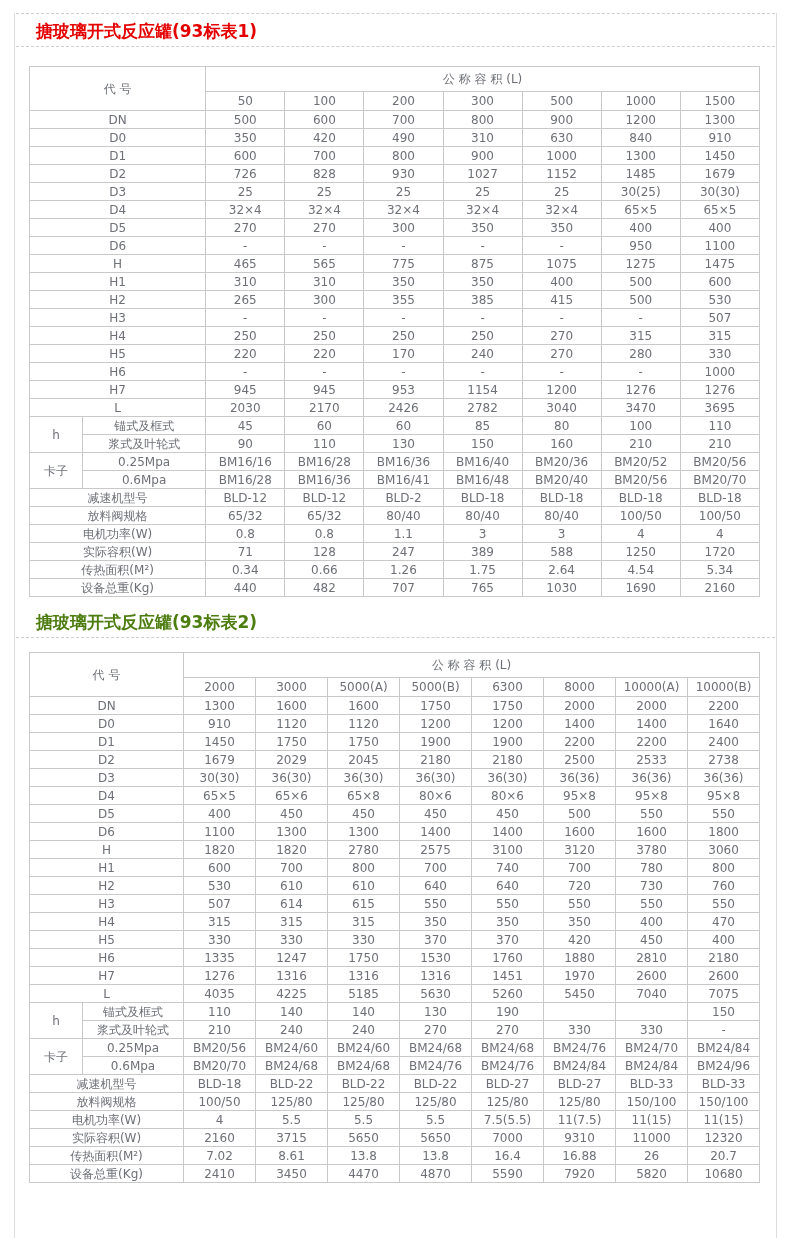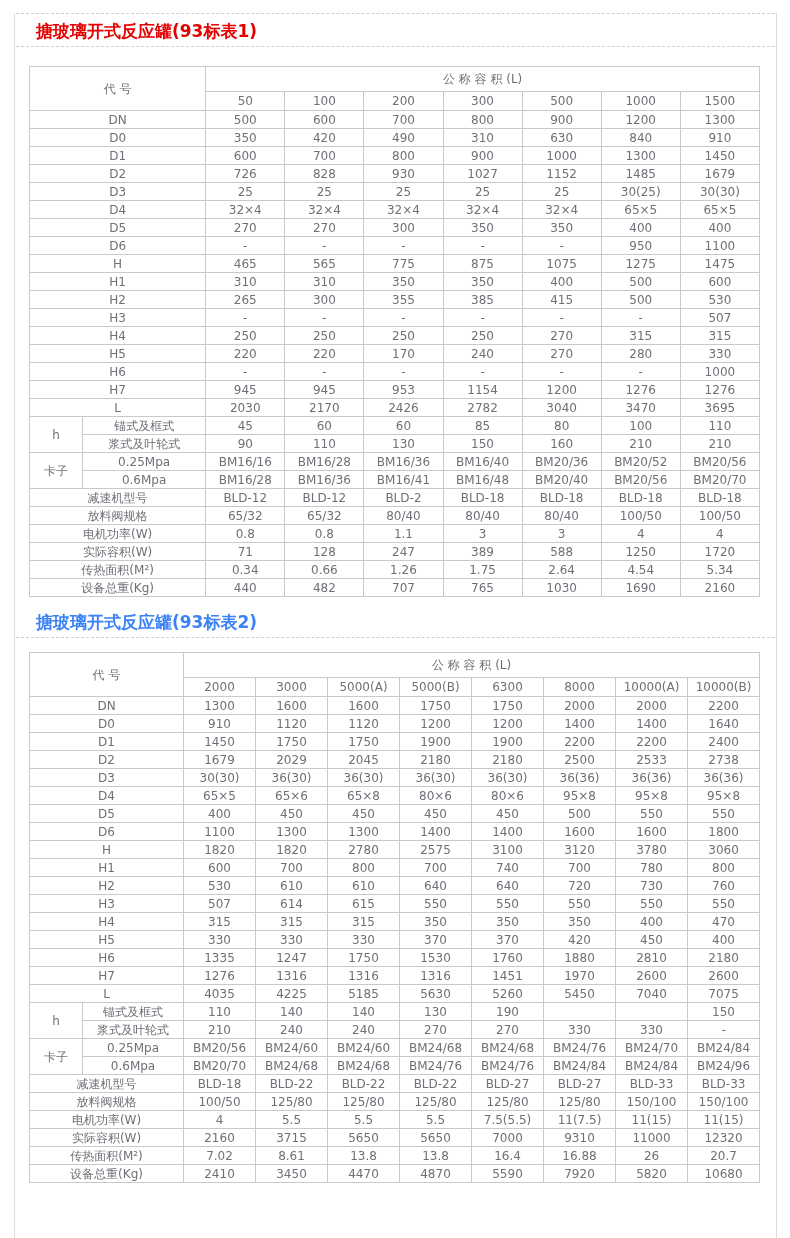--- a/index.html
+++ b/index.html
@@ -328,21 +328,21 @@
             <td>765</td>
             <td>1030</td>
             <td>1690</td>
             <td>2160</td>
           </tr>
         </tbody>
       </table>
   </section>
 
   <section class="sec2">
-    <h2 class="title" style="color: #3b82f6;">搪玻璃开式反应罐(93标表2)</h2>
+    <h2 class="title" style="color: #4d7c0f;">搪玻璃开式反应罐(93标表2)</h2>
     <div class="dashed-line"></div>
     <table class="spec-table" id="table2" style="color: rgb(109, 112, 118);">
         <colgroup>
           <col style="width: 53px;">
           <col style="width: 101px;">
           <col style="width: 72px;">
           <col style="width: 72px;">
           <col style="width: 72px;">
           <col style="width: 72px;">
           <col style="width: 72px;">

